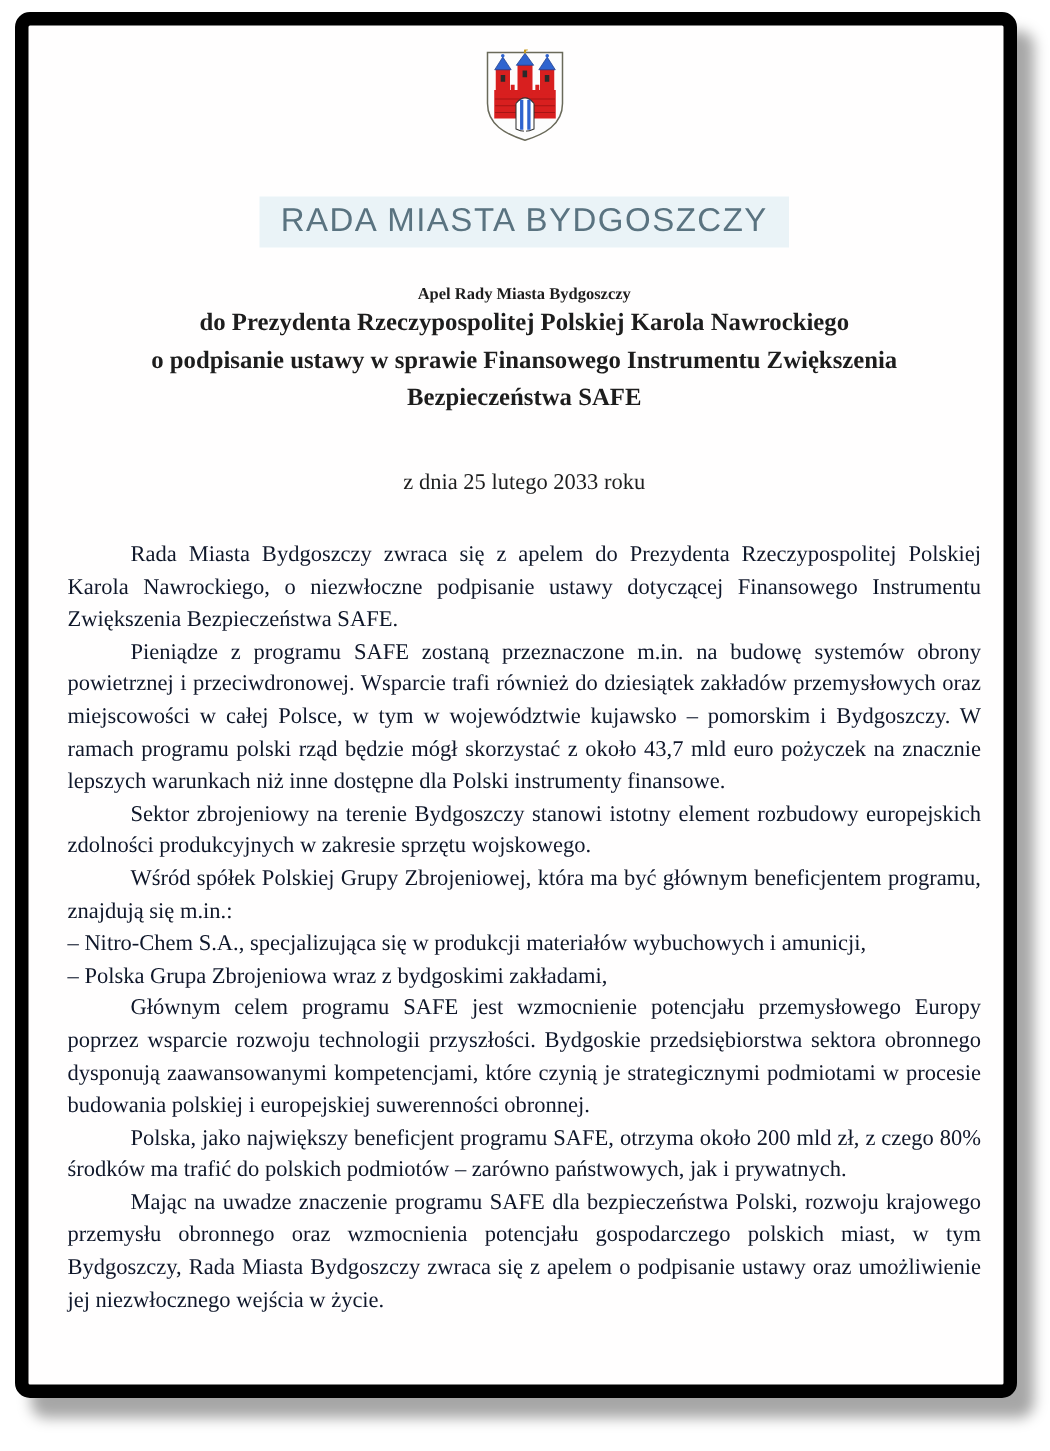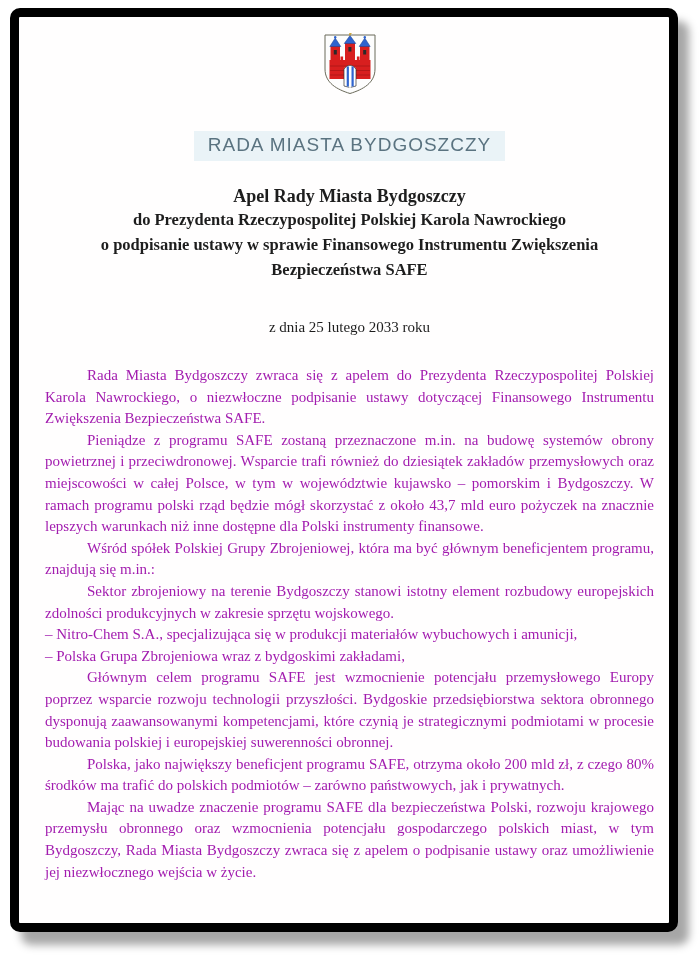--- a/index.html
+++ b/index.html
@@ -30,44 +30,44 @@
   }
   .arms-wrap{height:62px;line-height:0;}
   .arms-wrap svg{display:inline-block;}
 
   .org-header{
     display:inline-block;
     margin-top:36px;
     padding:3px 14px 5px 14px;
     background:#eaf3f7;
     font-family:"Liberation Sans", sans-serif;
-    font-size:19px;
+    font-size:22px;
     letter-spacing:1px;
     color:var(--header-color);
   }
   .doc-title{
     margin-top:25px;
-    font-size:18px;
+    font-size:11px;
     font-weight:bold;
   }
   .doc-subtitle{
     font-size:16.5px;
     font-weight:bold;
     line-height:25px;
   }
   .doc-date{
     margin-top:37px;
     font-size:15px;
   }
   .doc-body{
     margin-top:29px;
     text-align:justify;
     font-size:15px;
     line-height:21.6px;
-    color:#a21caf;
+    color:#0f172a;
   }
   .doc-body p{margin:0;}
   .doc-body p.indent{text-indent:42px;}
   .doc-body p.list{text-align:left;text-indent:0;}
 </style>
 </head>
 <body>
 
 <div class="page-frame">
   <div class="inner">
@@ -117,22 +117,22 @@
       <div>do Prezydenta Rzeczypospolitej Polskiej Karola Nawrockiego</div>
       <div>o podpisanie ustawy w sprawie Finansowego Instrumentu Zwiększenia</div>
       <div>Bezpieczeństwa SAFE</div>
     </div>
 
     <div class="doc-date">z dnia 25 lutego 2033 roku</div>
 
     <div class="doc-body" id="doc-body">
         <p class="para indent">Rada Miasta Bydgoszczy zwraca się z apelem do Prezydenta Rzeczypospolitej Polskiej Karola Nawrockiego, o niezwłoczne podpisanie ustawy dotyczącej Finansowego Instrumentu Zwiększenia Bezpieczeństwa SAFE.</p>
         <p class="para indent">Pieniądze z programu SAFE zostaną przeznaczone m.in. na budowę systemów obrony powietrznej i przeciwdronowej. Wsparcie trafi również do dziesiątek zakładów przemysłowych oraz miejscowości w całej Polsce, w tym w województwie kujawsko – pomorskim i Bydgoszczy. W ramach programu polski rząd będzie mógł skorzystać z około 43,7 mld euro pożyczek na znacznie lepszych warunkach niż inne dostępne dla Polski instrumenty finansowe.</p>
+        <p class="para indent">Sektor zbrojeniowy na terenie Bydgoszczy stanowi istotny element rozbudowy europejskich zdolności produkcyjnych w zakresie sprzętu wojskowego.</p>
         <p class="para indent">Wśród spółek Polskiej Grupy Zbrojeniowej, która ma być głównym beneficjentem programu, znajdują się m.in.:</p>
-        <p class="para indent">Sektor zbrojeniowy na terenie Bydgoszczy stanowi istotny element rozbudowy europejskich zdolności produkcyjnych w zakresie sprzętu wojskowego.</p>
         <p class="para list">– Nitro-Chem S.A., specjalizująca się w produkcji materiałów wybuchowych i amunicji,</p>
         <p class="para list">– Polska Grupa Zbrojeniowa wraz z bydgoskimi zakładami,</p>
         <p class="para indent">Głównym celem programu SAFE jest wzmocnienie potencjału przemysłowego Europy poprzez wsparcie rozwoju technologii przyszłości. Bydgoskie przedsiębiorstwa sektora obronnego dysponują zaawansowanymi kompetencjami, które czynią je strategicznymi podmiotami w procesie budowania polskiej i europejskiej suwerenności obronnej.</p>
         <p class="para indent">Polska, jako największy beneficjent programu SAFE, otrzyma około 200 mld zł, z czego 80% środków ma trafić do polskich podmiotów – zarówno państwowych, jak i prywatnych.</p>
         <p class="para indent">Mając na uwadze znaczenie programu SAFE dla bezpieczeństwa Polski, rozwoju krajowego przemysłu obronnego oraz wzmocnienia potencjału gospodarczego polskich miast, w tym Bydgoszczy, Rada Miasta Bydgoszczy zwraca się z apelem o podpisanie ustawy oraz umożliwienie jej niezwłocznego wejścia w życie.</p>
       </div>
 
   </div>
 </div>
 

